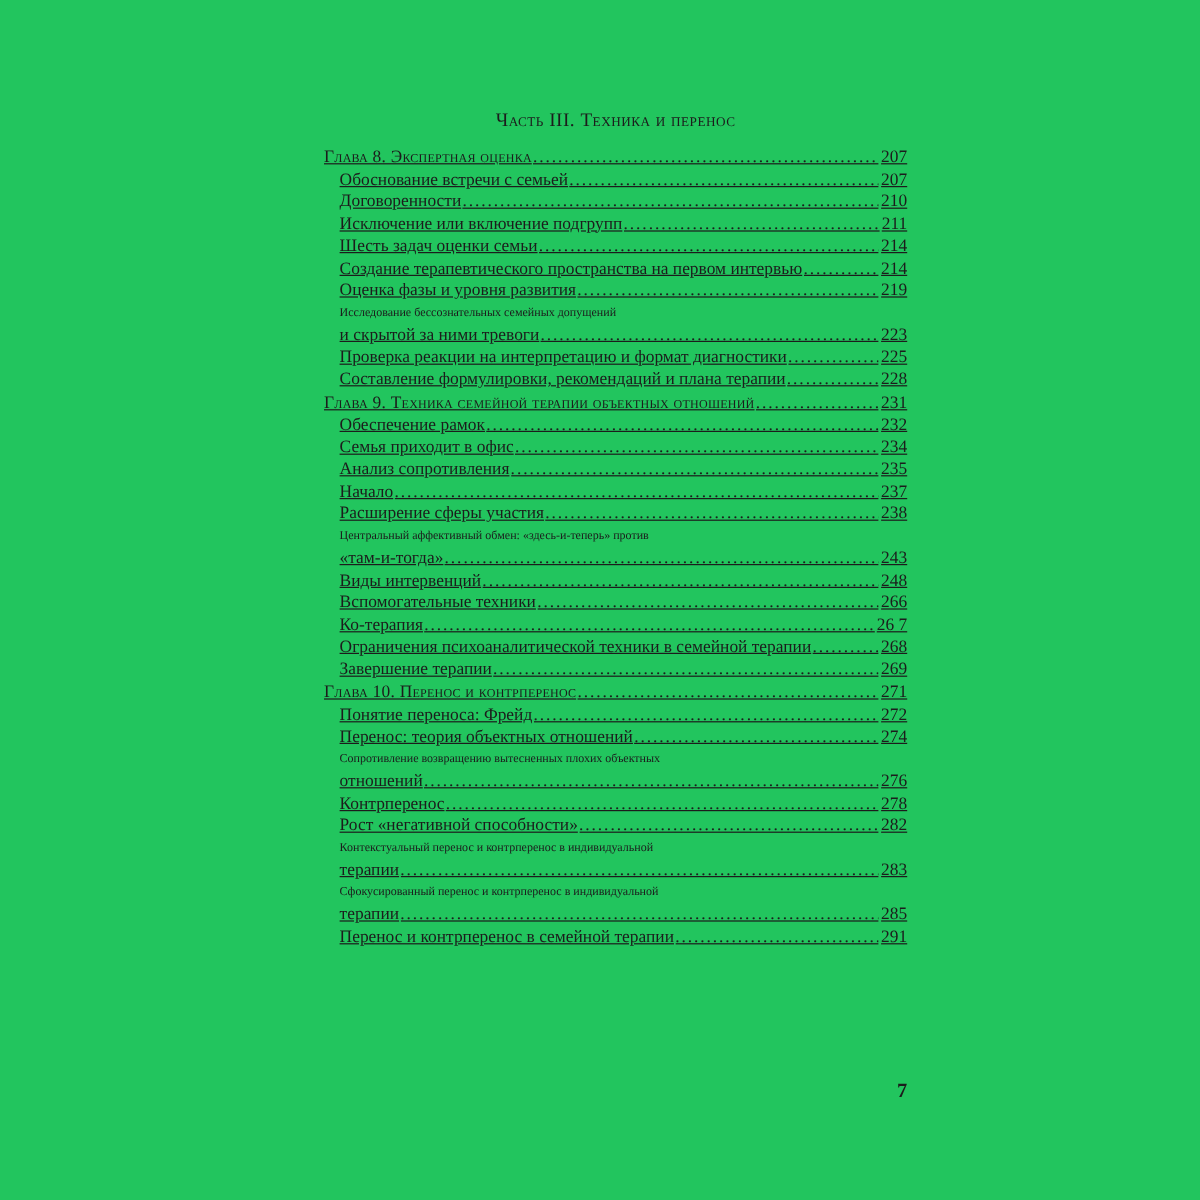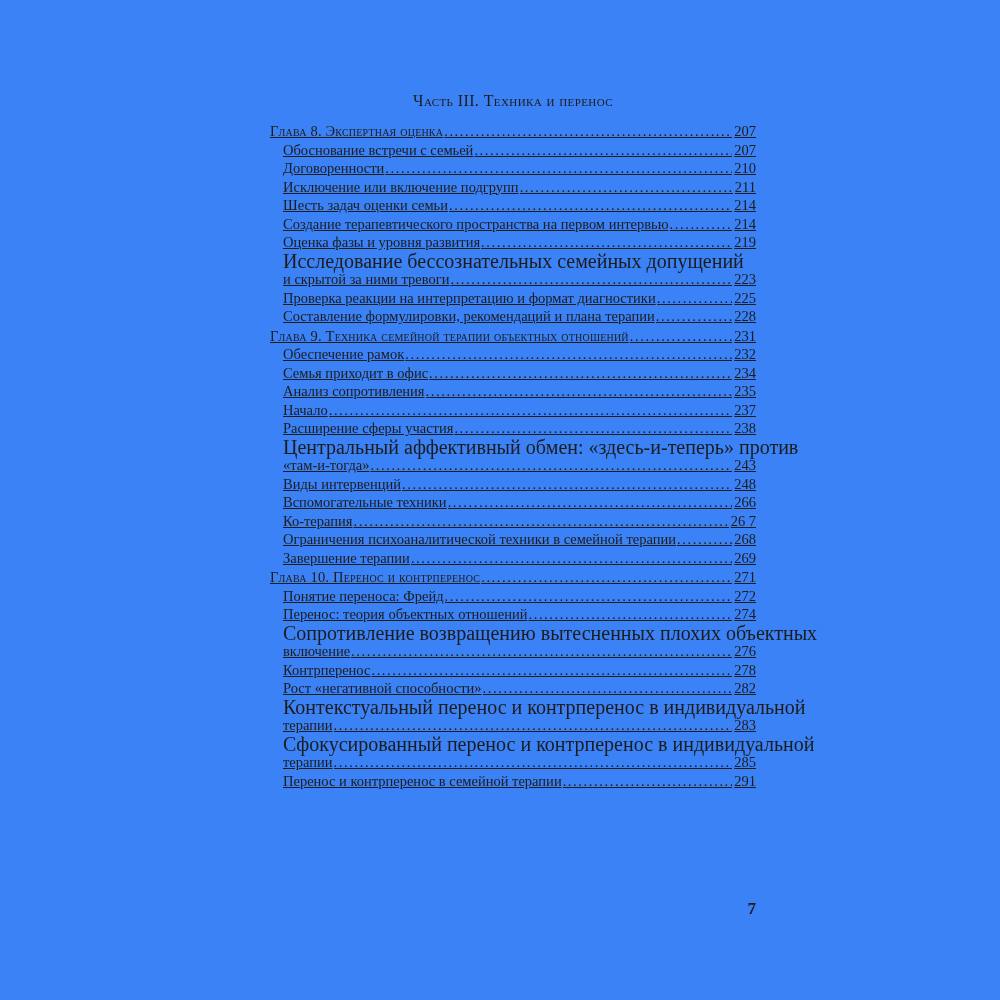--- a/index.html
+++ b/index.html
@@ -4,21 +4,21 @@
 <style>
   html, body {
     margin: 0;
     padding: 0;
     background: #ffffff;
   }
   .canvas {
     position: relative;
     width: 1000px;
     height: 1000px;
-    background: #3b82f6;
+    background: #22c55e;
     font-family: "Liberation Serif", "DejaVu Serif", serif;
     color: #1c1c1c;
     overflow: hidden;
   }
   .content {
     position: absolute;
     left: 270px;
     top: 92px;
     width: 486px;
   }
@@ -43,21 +43,21 @@
     flex: 0 0 auto;
     white-space: nowrap;
   }
   .chapter-heading .title {
     font-variant: small-caps;
     letter-spacing: 0.2px;
   }
   .entry, .entry-line { padding-left: 13px; }
   .entry-line {
     line-height: 18.5px;
-    font-size: 20px;
+    font-size: 10px;
     white-space: nowrap;
   }
   .leader {
     flex: 1 1 auto;
     min-width: 6px;
     overflow: hidden;
     white-space: nowrap;
     margin: 0 2px 0 1px;
   }
   .leader::after {
@@ -214,21 +214,21 @@
             <span class="leader"></span>
             <span class="pagenum">272</span>
           </div>
           <div class="row entry">
             <span class="title">Перенос: теория объектных отношений</span>
             <span class="leader"></span>
             <span class="pagenum">274</span>
           </div>
           <div class="entry-line">Сопротивление возвращению вытесненных плохих объектных</div>
           <div class="row entry">
-            <span class="title">включение</span>
+            <span class="title">отношений</span>
             <span class="leader"></span>
             <span class="pagenum">276</span>
           </div>
           <div class="row entry">
             <span class="title">Контрперенос</span>
             <span class="leader"></span>
             <span class="pagenum">278</span>
           </div>
           <div class="row entry">
             <span class="title">Рост «негативной способности»</span>

